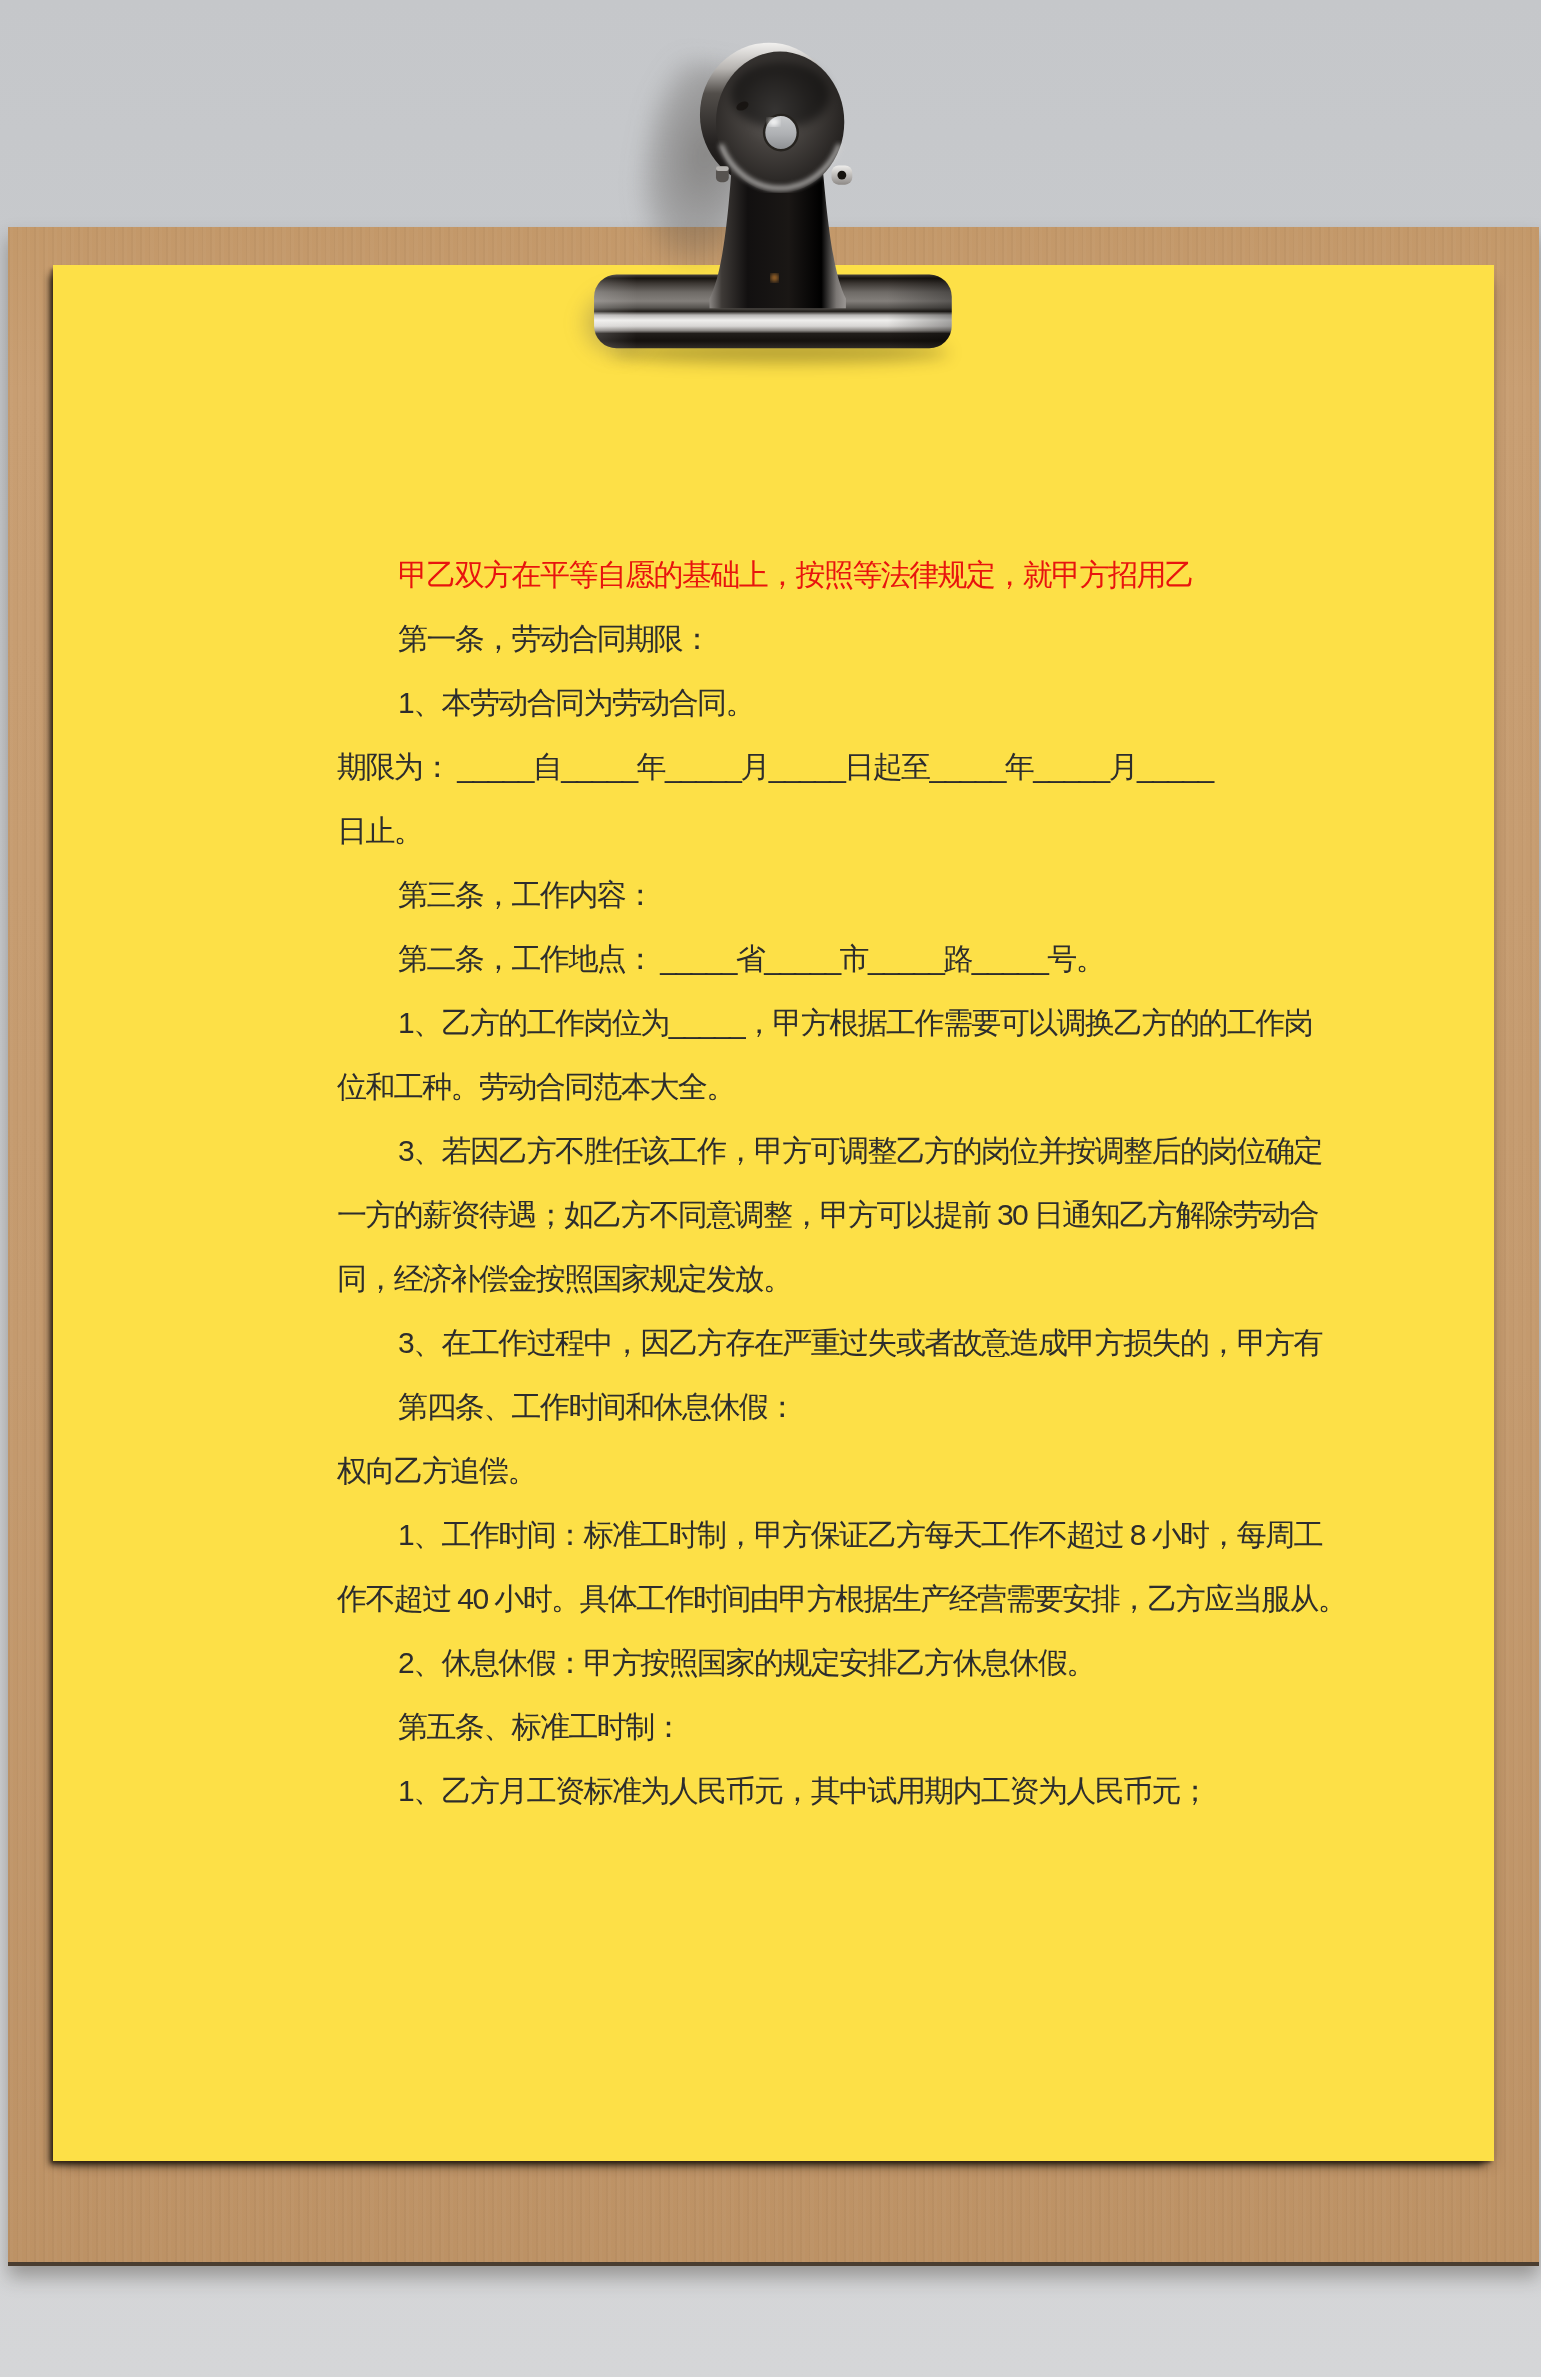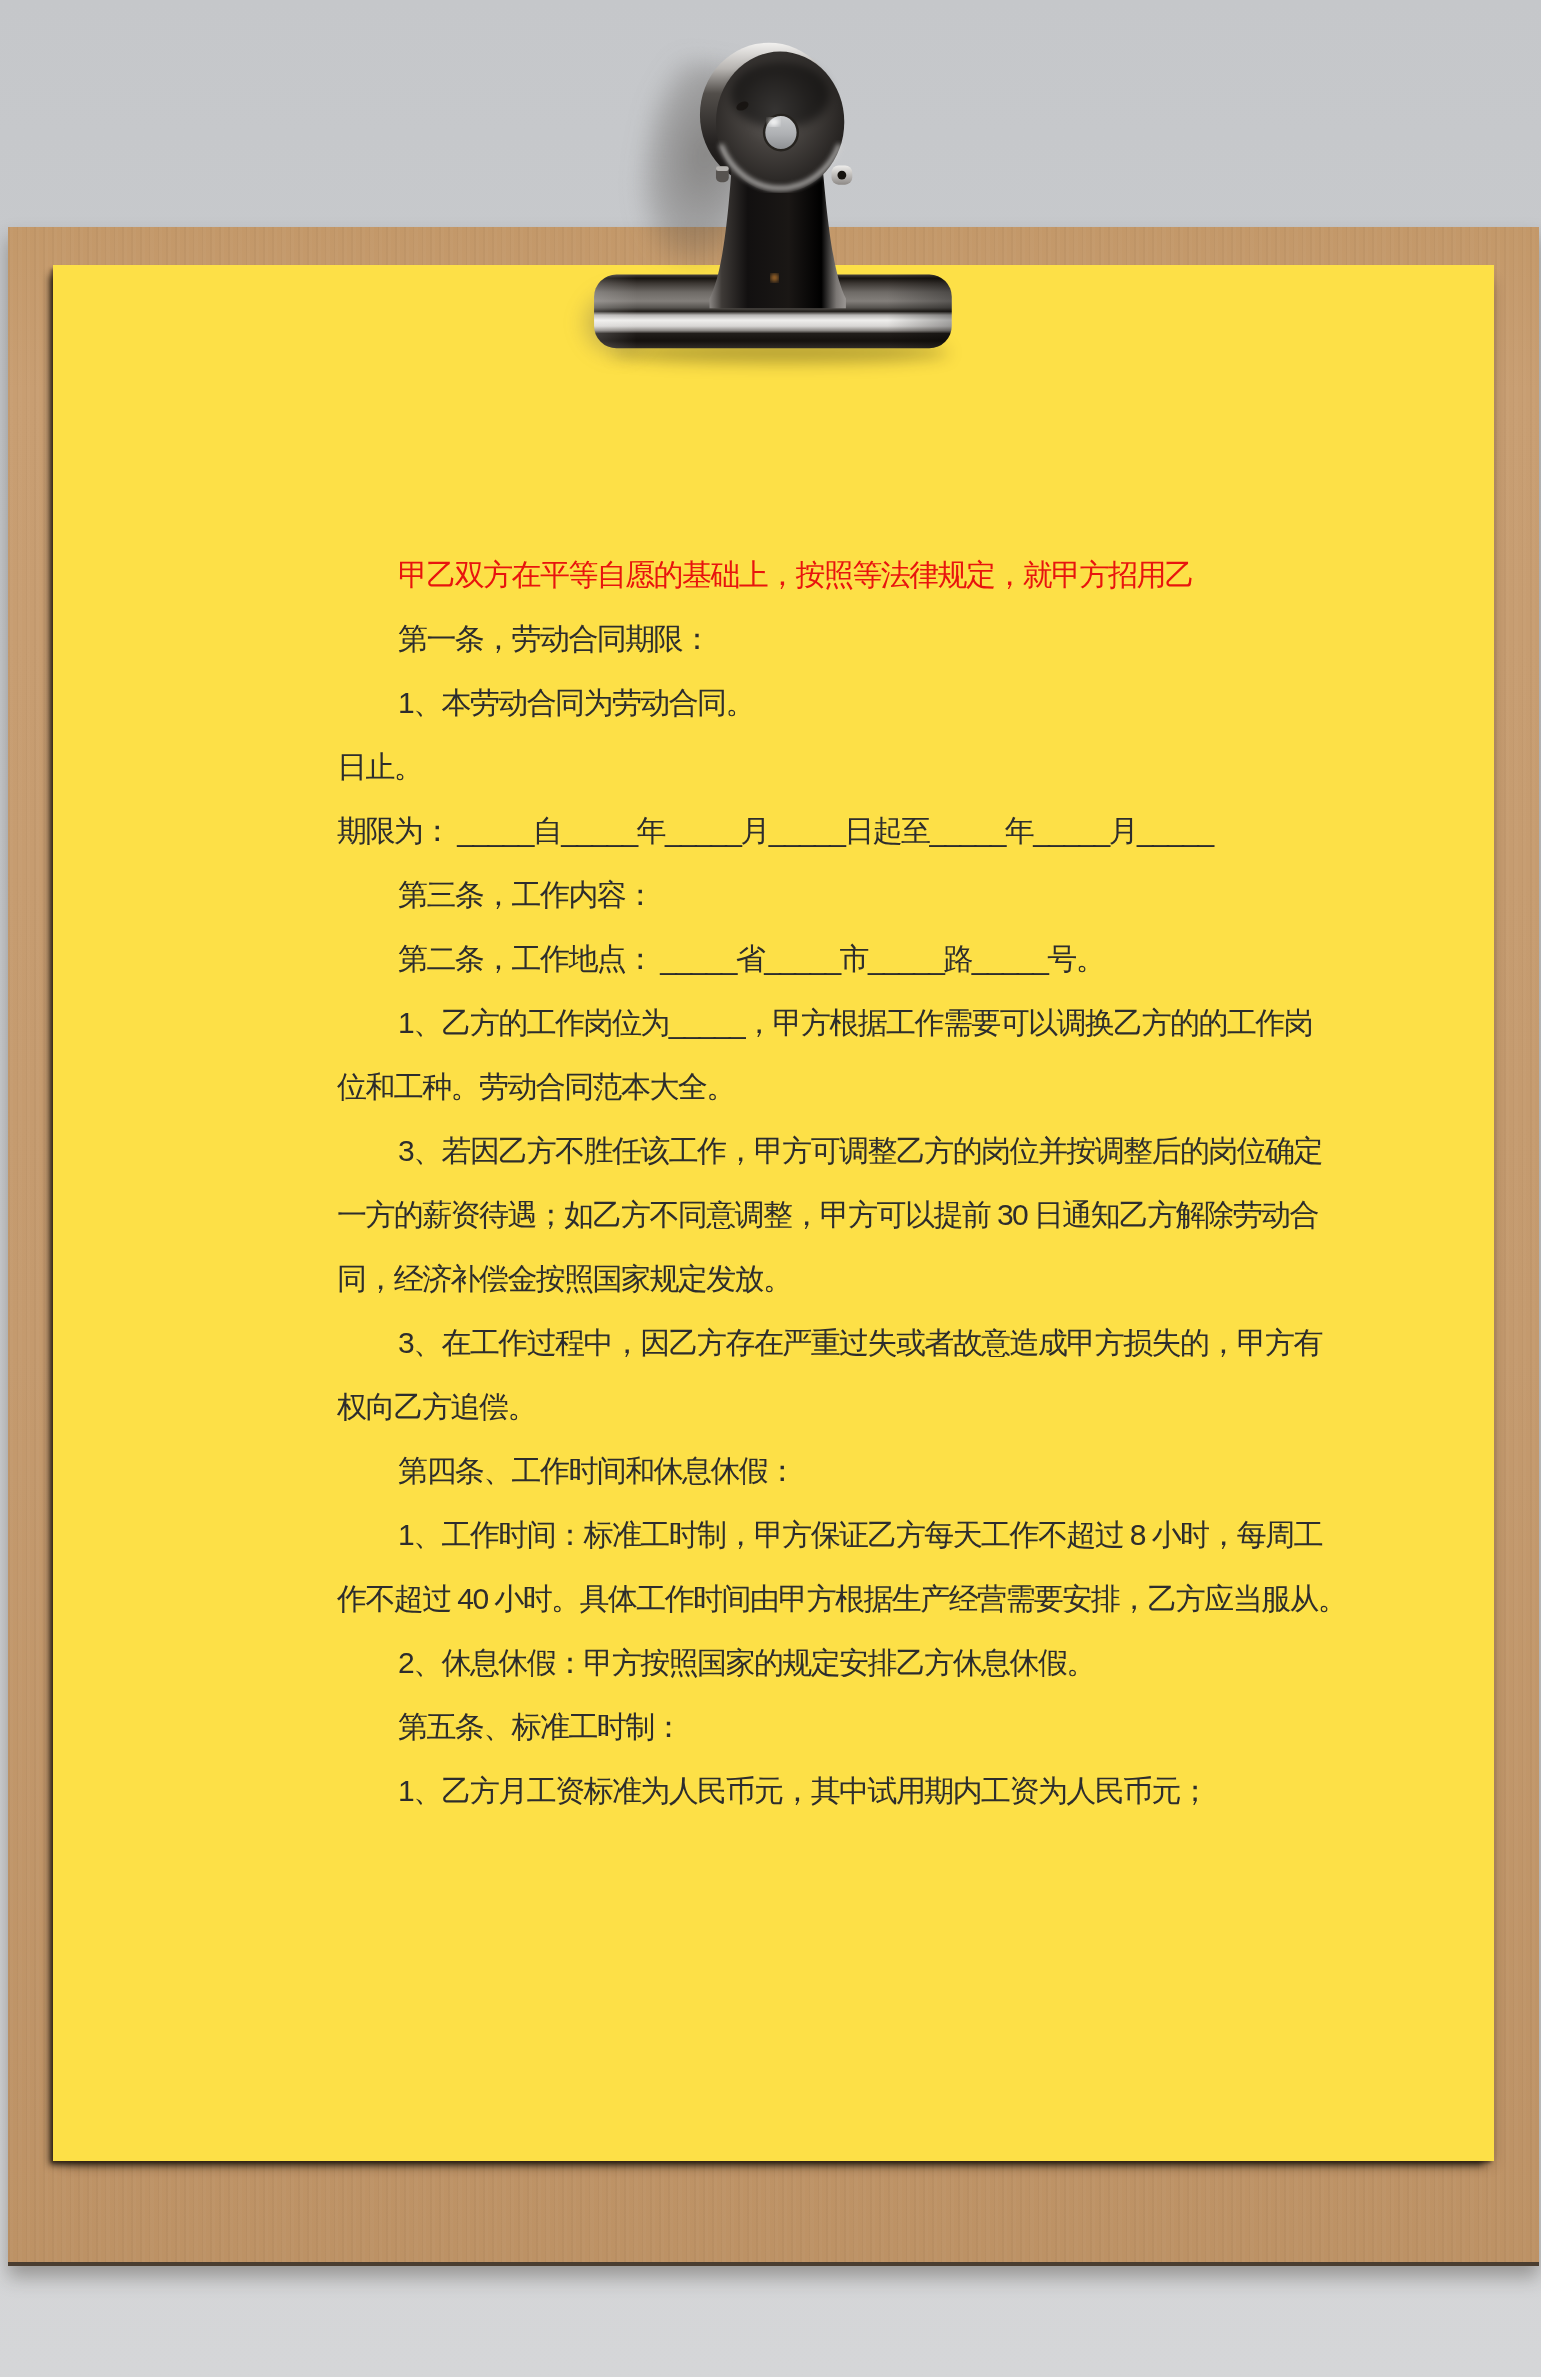--- a/index.html
+++ b/index.html
@@ -60,32 +60,32 @@
 </head>
 <body>
 
 <div class="board" style="background-color: rgb(196, 154, 110);"></div>
 
 <div class="paper">
   <div class="doc-text" style="position:absolute;left:284px;top:278px;">
       <div class="doc-line indent red" style="color: rgb(232, 20, 14);">甲乙双方在平等自愿的基础上，按照等法律规定，就甲方招用乙</div>
       <div class="doc-line indent">第一条，劳动合同期限：</div>
       <div class="doc-line indent">1、本劳动合同为劳动合同。</div>
+      <div class="doc-line">期限为： _____自_____年_____月_____日起至_____年_____月_____</div>
       <div class="doc-line">日止。</div>
-      <div class="doc-line">期限为： _____自_____年_____月_____日起至_____年_____月_____</div>
       <div class="doc-line indent">第三条，工作内容：</div>
       <div class="doc-line indent">第二条，工作地点： _____省_____市_____路_____号。</div>
       <div class="doc-line indent">1、乙方的工作岗位为_____，甲方根据工作需要可以调换乙方的的工作岗</div>
       <div class="doc-line">位和工种。劳动合同范本大全。</div>
       <div class="doc-line indent">3、若因乙方不胜任该工作，甲方可调整乙方的岗位并按调整后的岗位确定</div>
       <div class="doc-line">一方的薪资待遇；如乙方不同意调整，甲方可以提前 30 日通知乙方解除劳动合</div>
       <div class="doc-line">同，经济补偿金按照国家规定发放。</div>
       <div class="doc-line indent">3、在工作过程中，因乙方存在严重过失或者故意造成甲方损失的，甲方有</div>
+      <div class="doc-line indent">第四条、工作时间和休息休假：</div>
       <div class="doc-line">权向乙方追偿。</div>
-      <div class="doc-line indent">第四条、工作时间和休息休假：</div>
       <div class="doc-line indent">1、工作时间：标准工时制，甲方保证乙方每天工作不超过 8 小时，每周工</div>
       <div class="doc-line">作不超过 40 小时。具体工作时间由甲方根据生产经营需要安排，乙方应当服从。</div>
       <div class="doc-line indent">2、休息休假：甲方按照国家的规定安排乙方休息休假。</div>
       <div class="doc-line indent">第五条、标准工时制：</div>
       <div class="doc-line indent">1、乙方月工资标准为人民币元，其中试用期内工资为人民币元；</div>
     </div>
 </div>
 
 <div class="clip-shadow-wall"></div>
 <div class="clip-shadow-base"></div>

